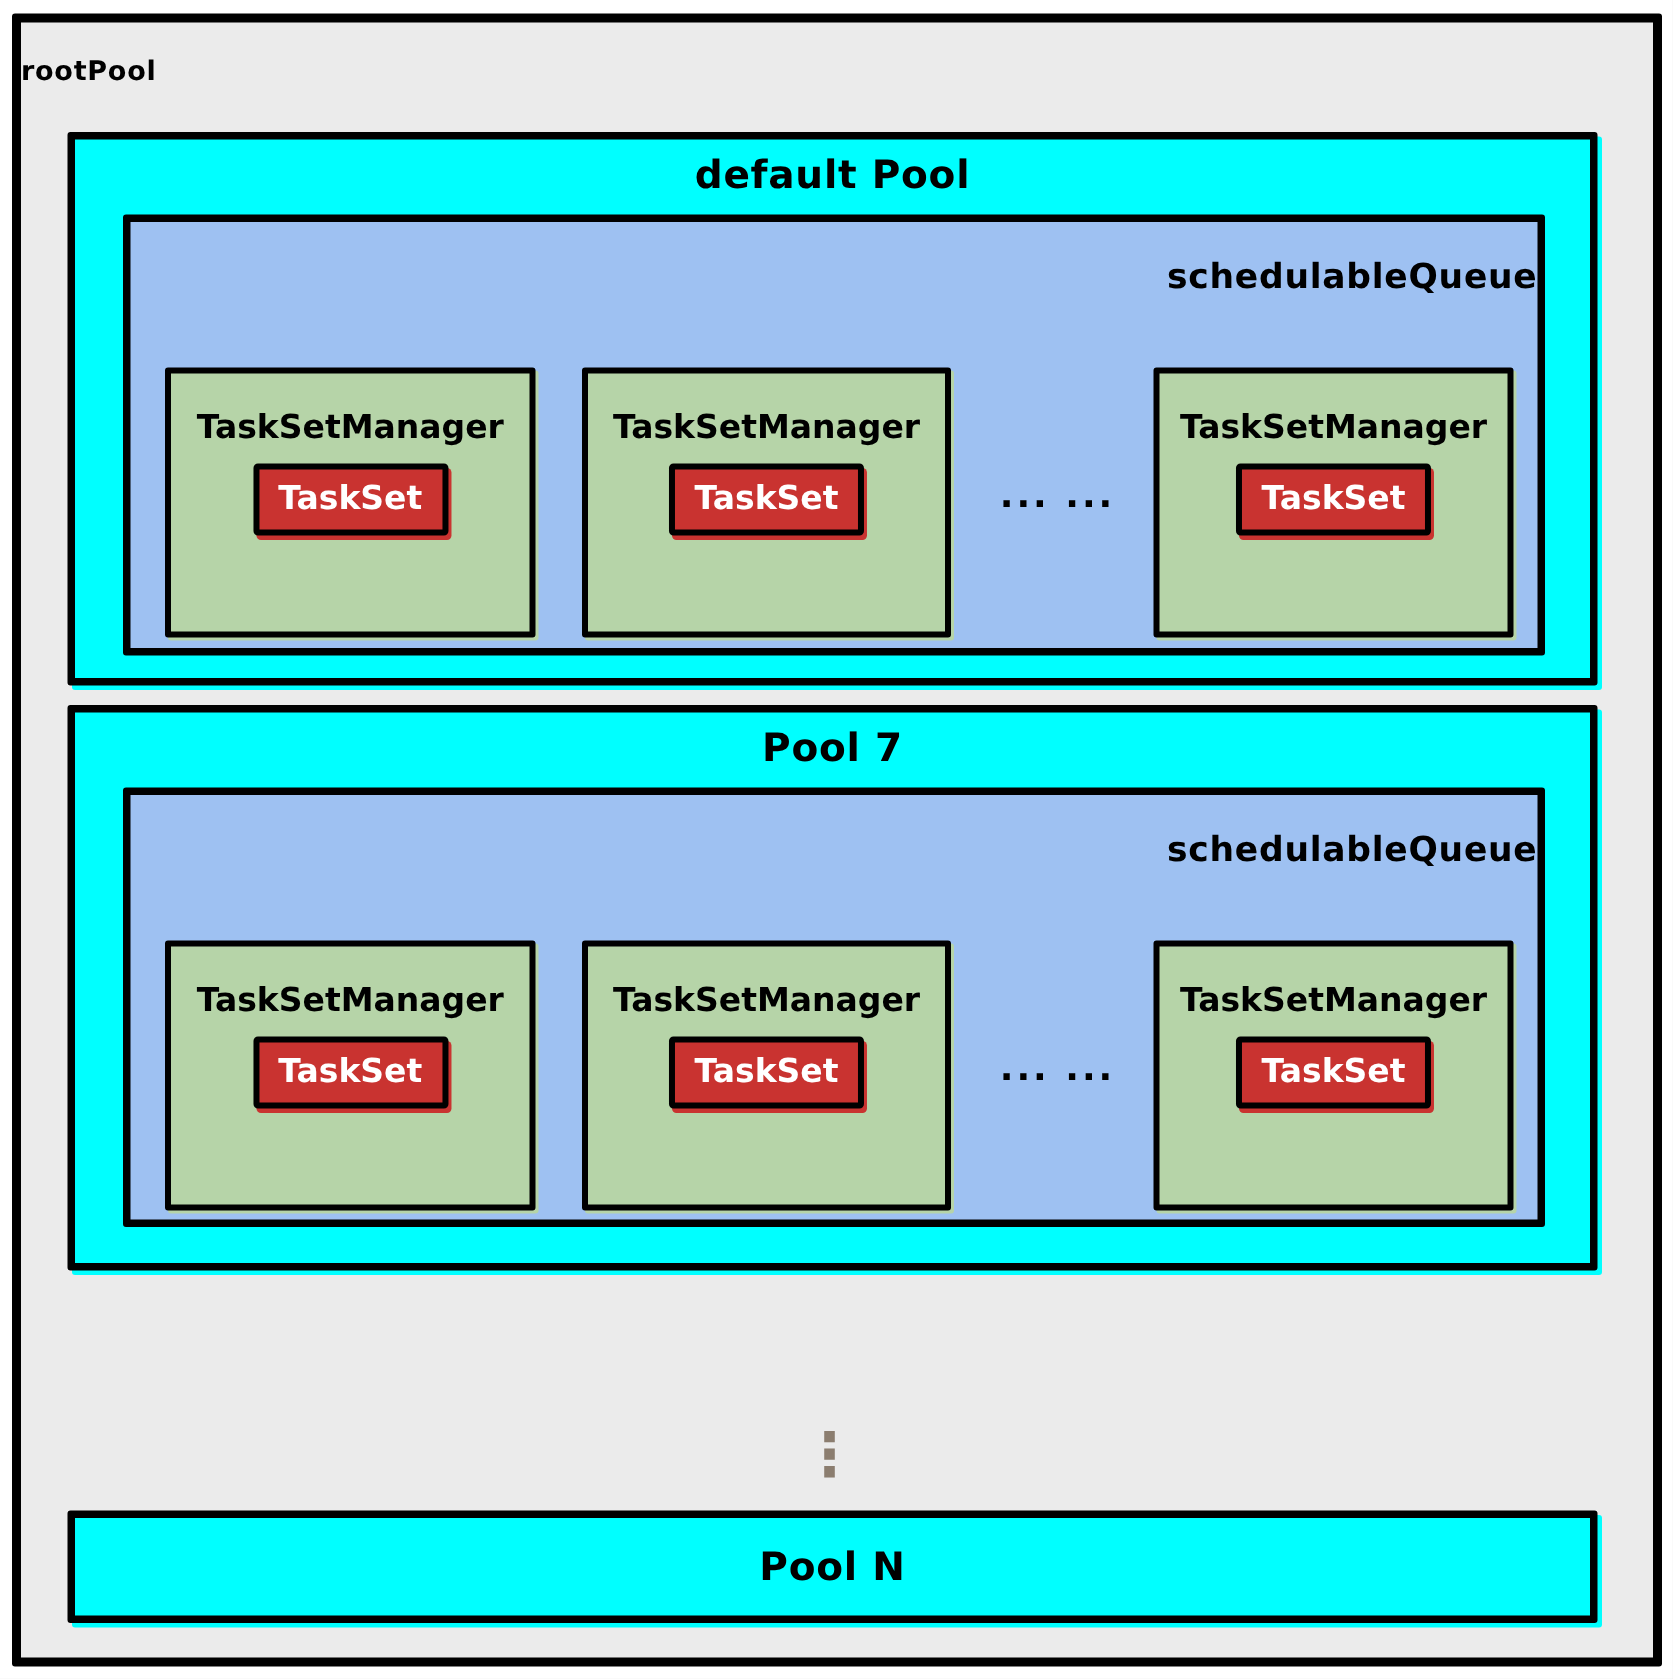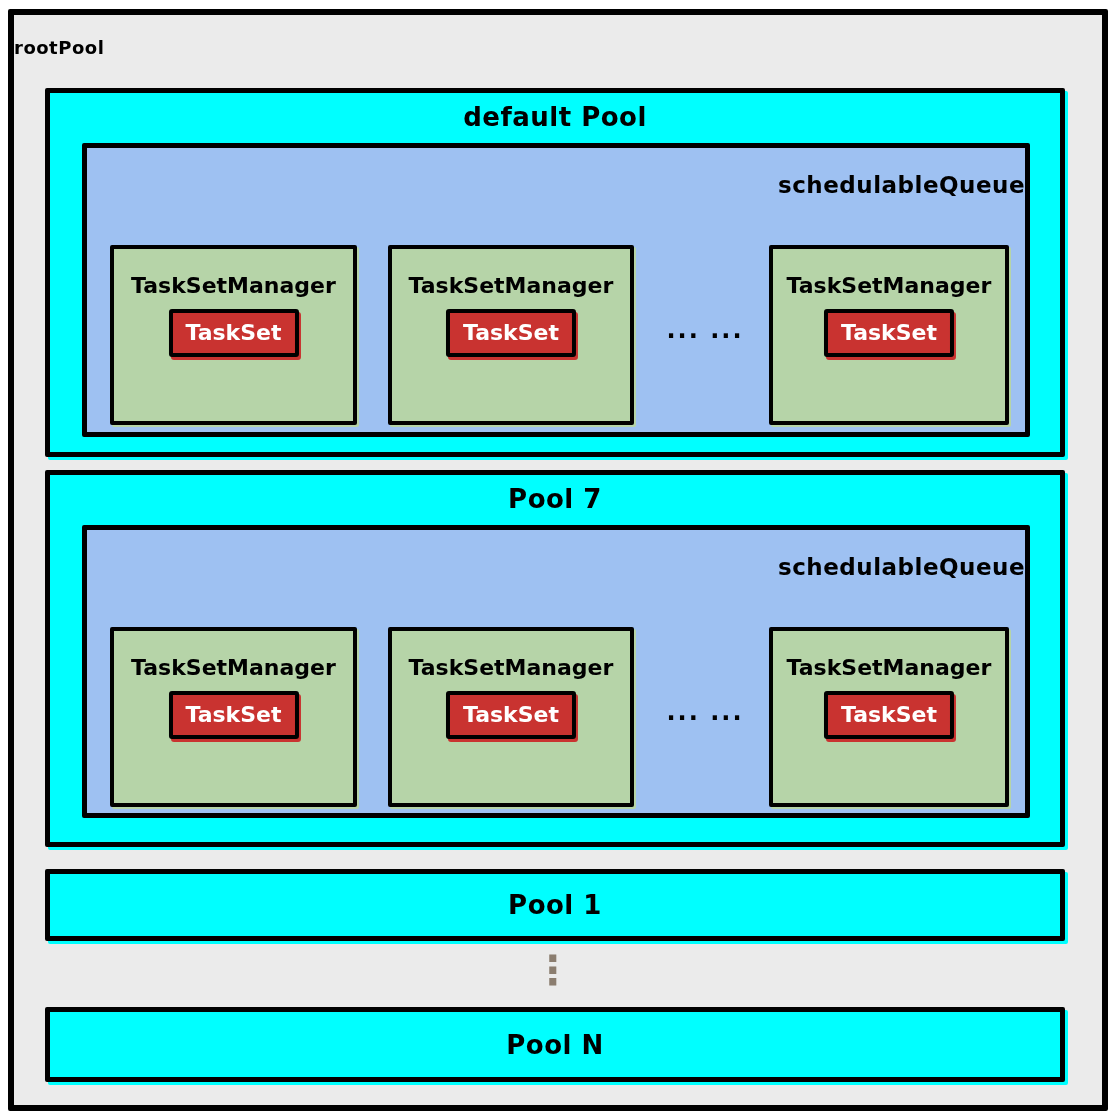--- a/index.html
+++ b/index.html
@@ -94,17 +94,16 @@
           <div class="taskset-badge">TaskSet</div>
         </div>
         <div class="managers-ellipsis">... ...</div>
         <div class="manager manager-3">
           <div class="manager-label">TaskSetManager</div>
           <div class="taskset-badge">TaskSet</div>
         </div>
       </div>
     </div>
 
-    <div class="pool-bar pool-one">Pool 1</div>
     <div class="vertical-ellipsis">⋮</div>
     <div class="pool-bar pool-n">Pool N</div>
   </div>
 </div>
 
 </body></html>

